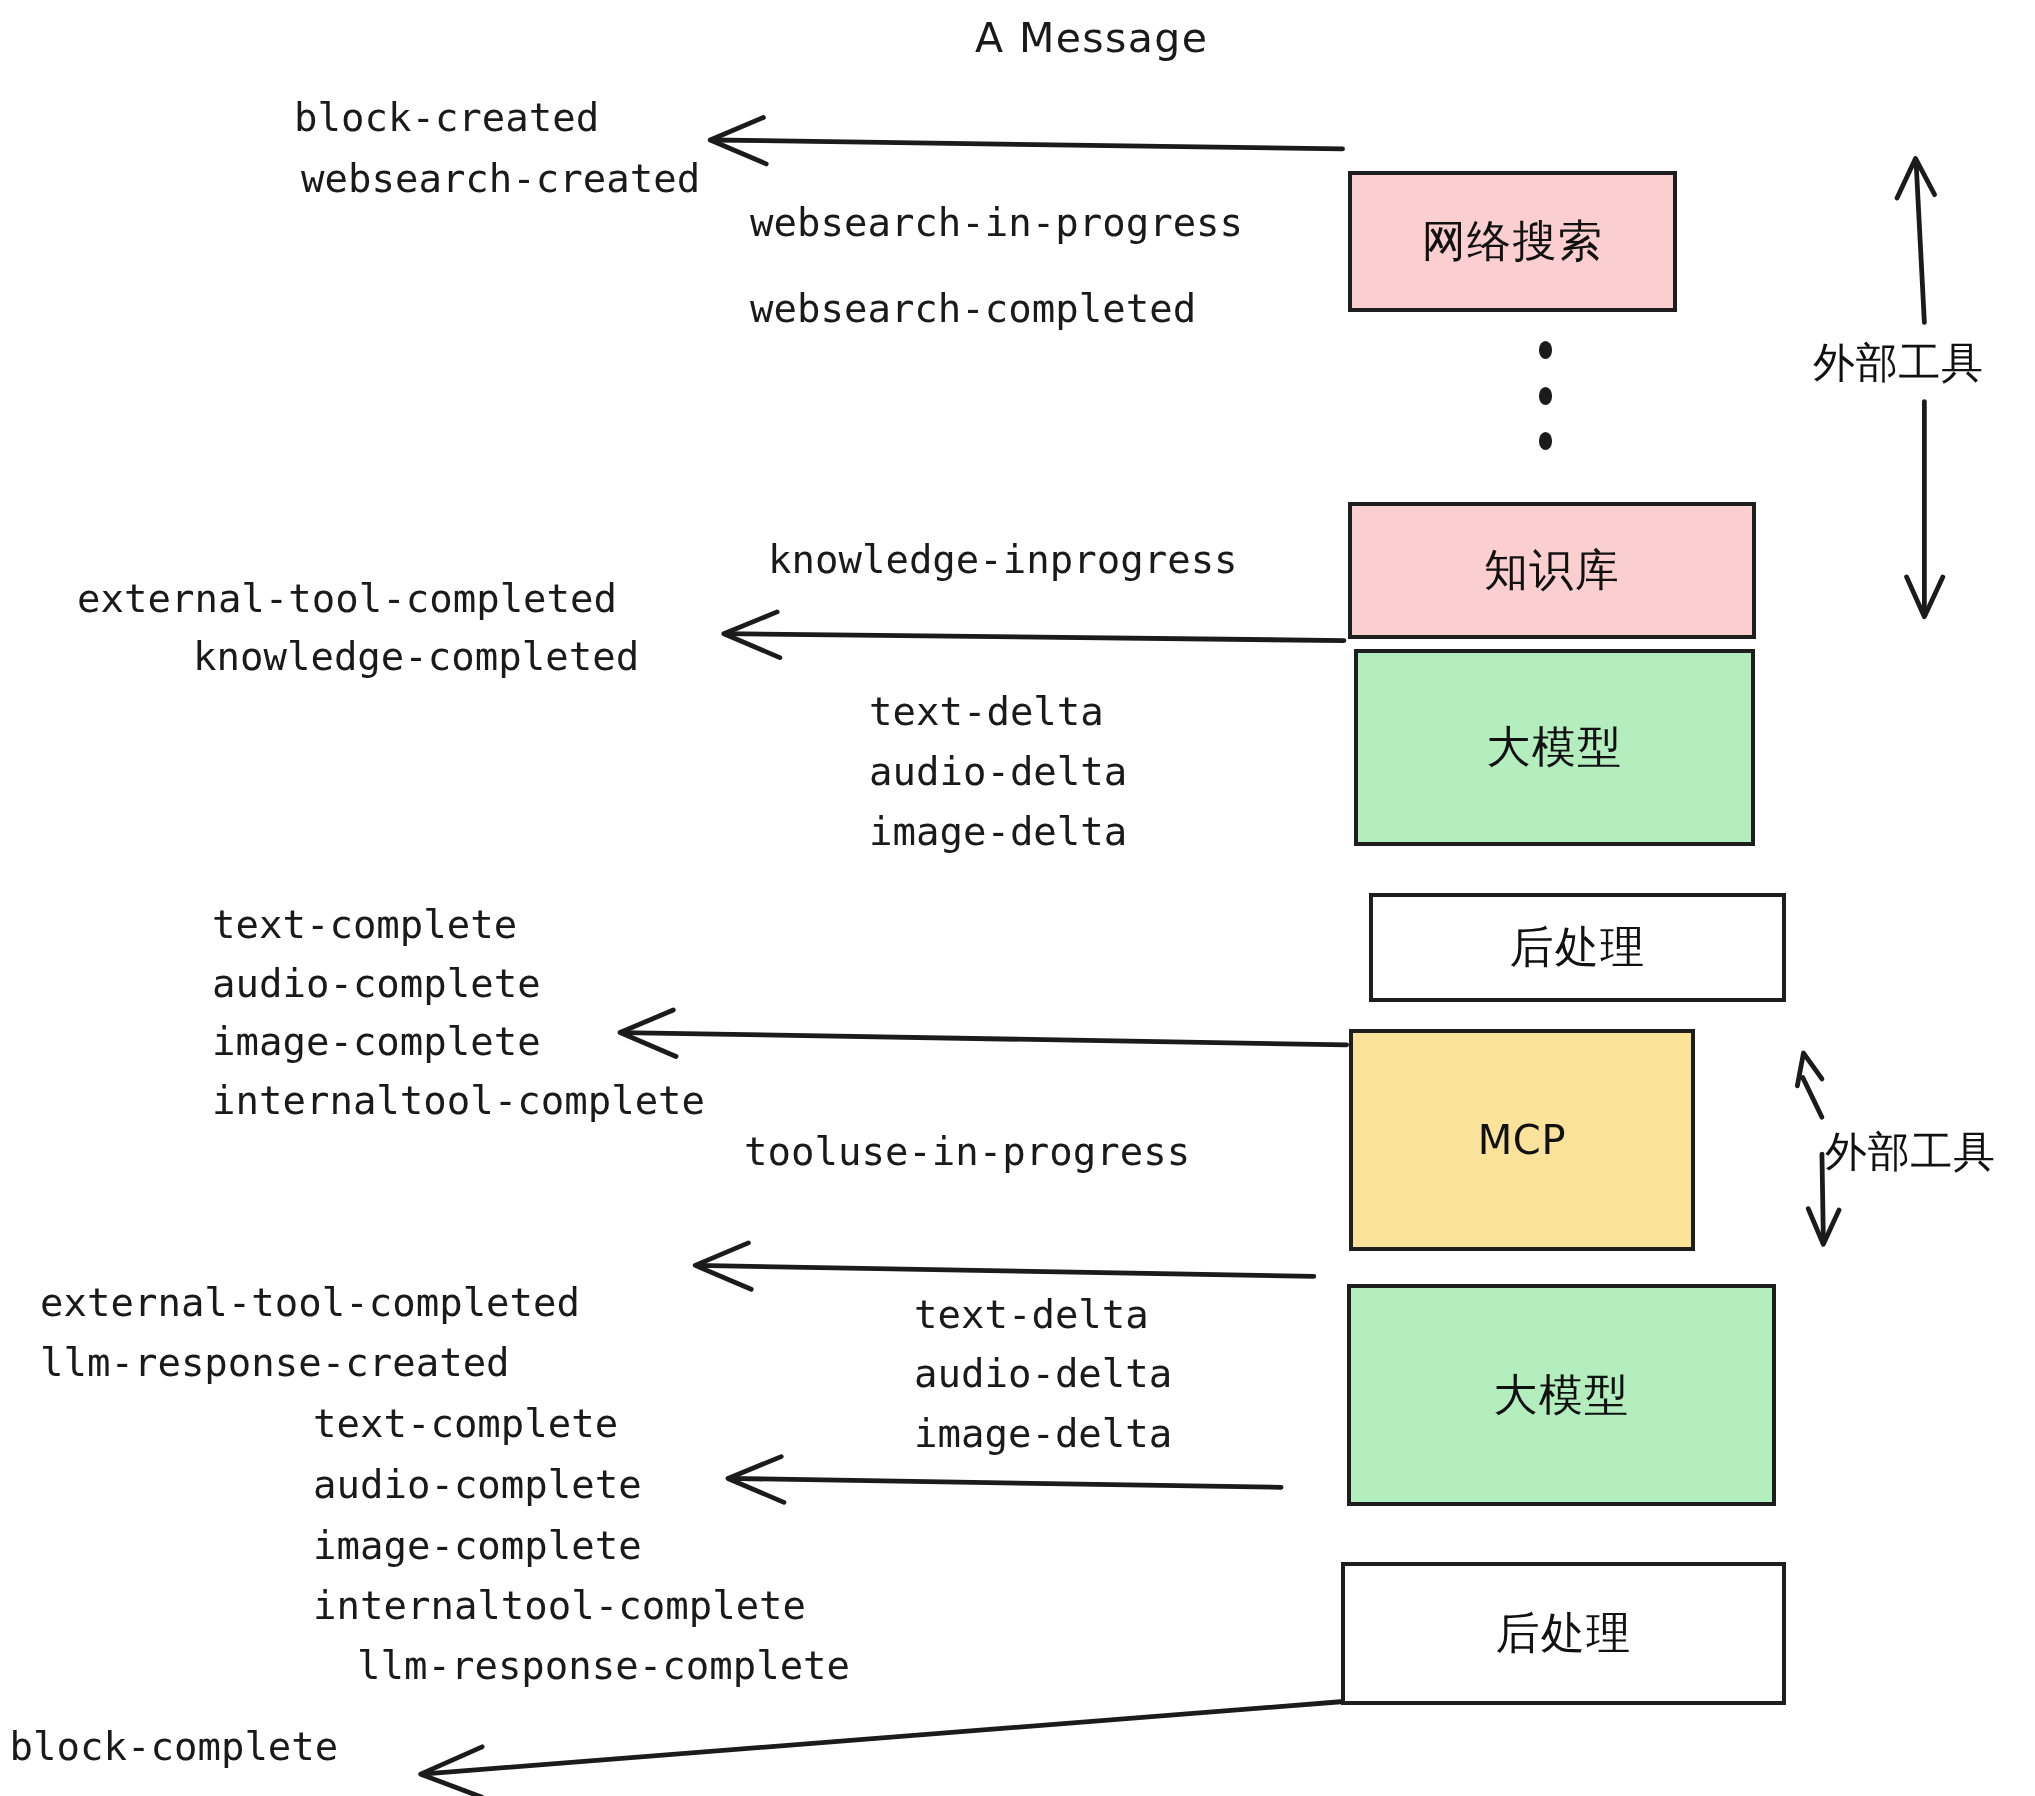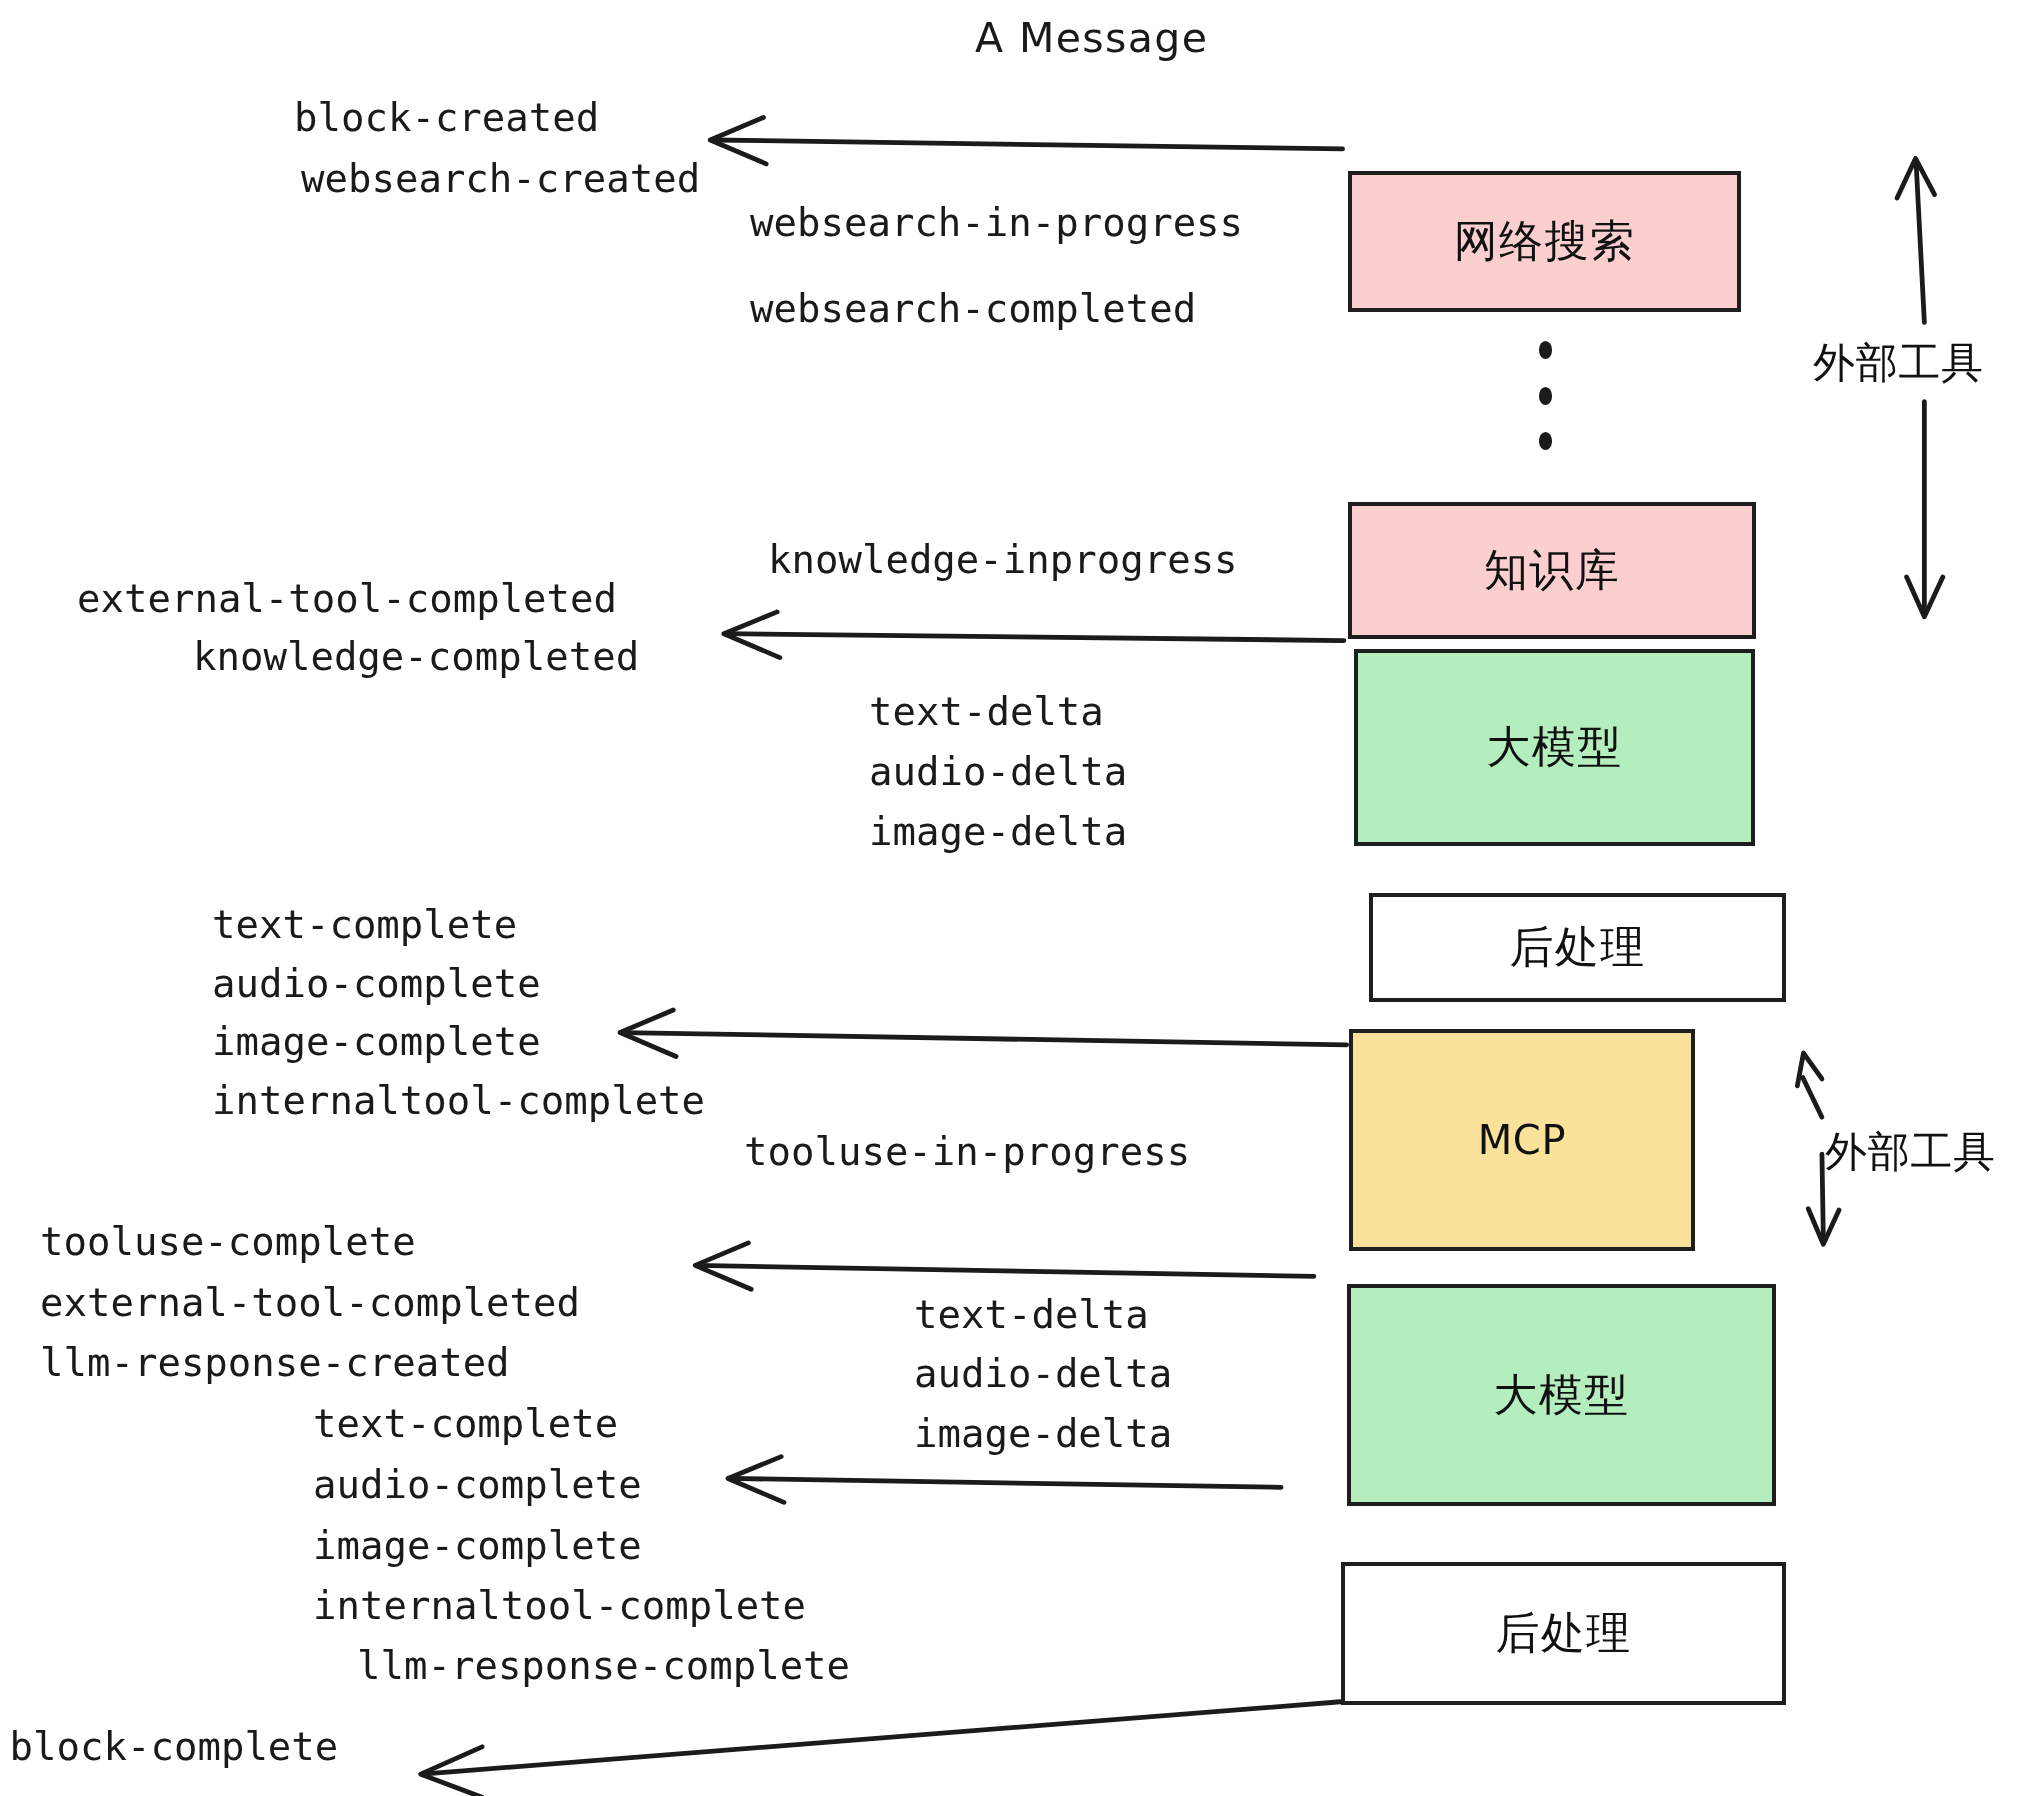--- a/index.html
+++ b/index.html
@@ -98,21 +98,21 @@
     stroke-linejoin: round;
   }
 </style>
 </head>
 <body>
 
 <div id="stage">
 
   <div class="title" style="left:975px; top:13.7px;">A Message</div>
 
-  <div class="box" style="left:1348px; top:171px; width:393px; height:141px; background:#fbcfcf;">
+  <div class="box" style="left:1348px; top:171px; width:329px; height:141px; background:#fbcfcf;">
     <span>网络搜索</span>
   </div>
 
   <div class="box" style="left:1348px; top:502px; width:408px; height:137px; background:#fbcfcf;">
     <span>知识库</span>
   </div>
 
   <div class="box" style="left:1354px; top:649px; width:401px; height:197px; background:#b4edbe;">
     <span>大模型</span>
   </div>
@@ -167,21 +167,20 @@
   <div class="evt" style="left:212px; top:905px;">text-complete</div>
 
   <div class="evt" style="left:212px; top:964px;">audio-complete</div>
 
   <div class="evt" style="left:212px; top:1022px;">image-complete</div>
 
   <div class="evt" style="left:212px; top:1081px;">internaltool-complete</div>
 
   <div class="evt" style="left:744px; top:1132px;">tooluse-in-progress</div>
 
-  <div class="evt" style="left:40px; top:1222px;">tooluse-complete</div>
 
   <div class="evt" style="left:40px; top:1283px;">external-tool-completed</div>
 
   <div class="evt" style="left:40px; top:1343px;">llm-response-created</div>
 
   <div class="evt" style="left:914px; top:1295px;">text-delta</div>
 
   <div class="evt" style="left:914px; top:1354px;">audio-delta</div>
 
   <div class="evt" style="left:914px; top:1414px;">image-delta</div>

